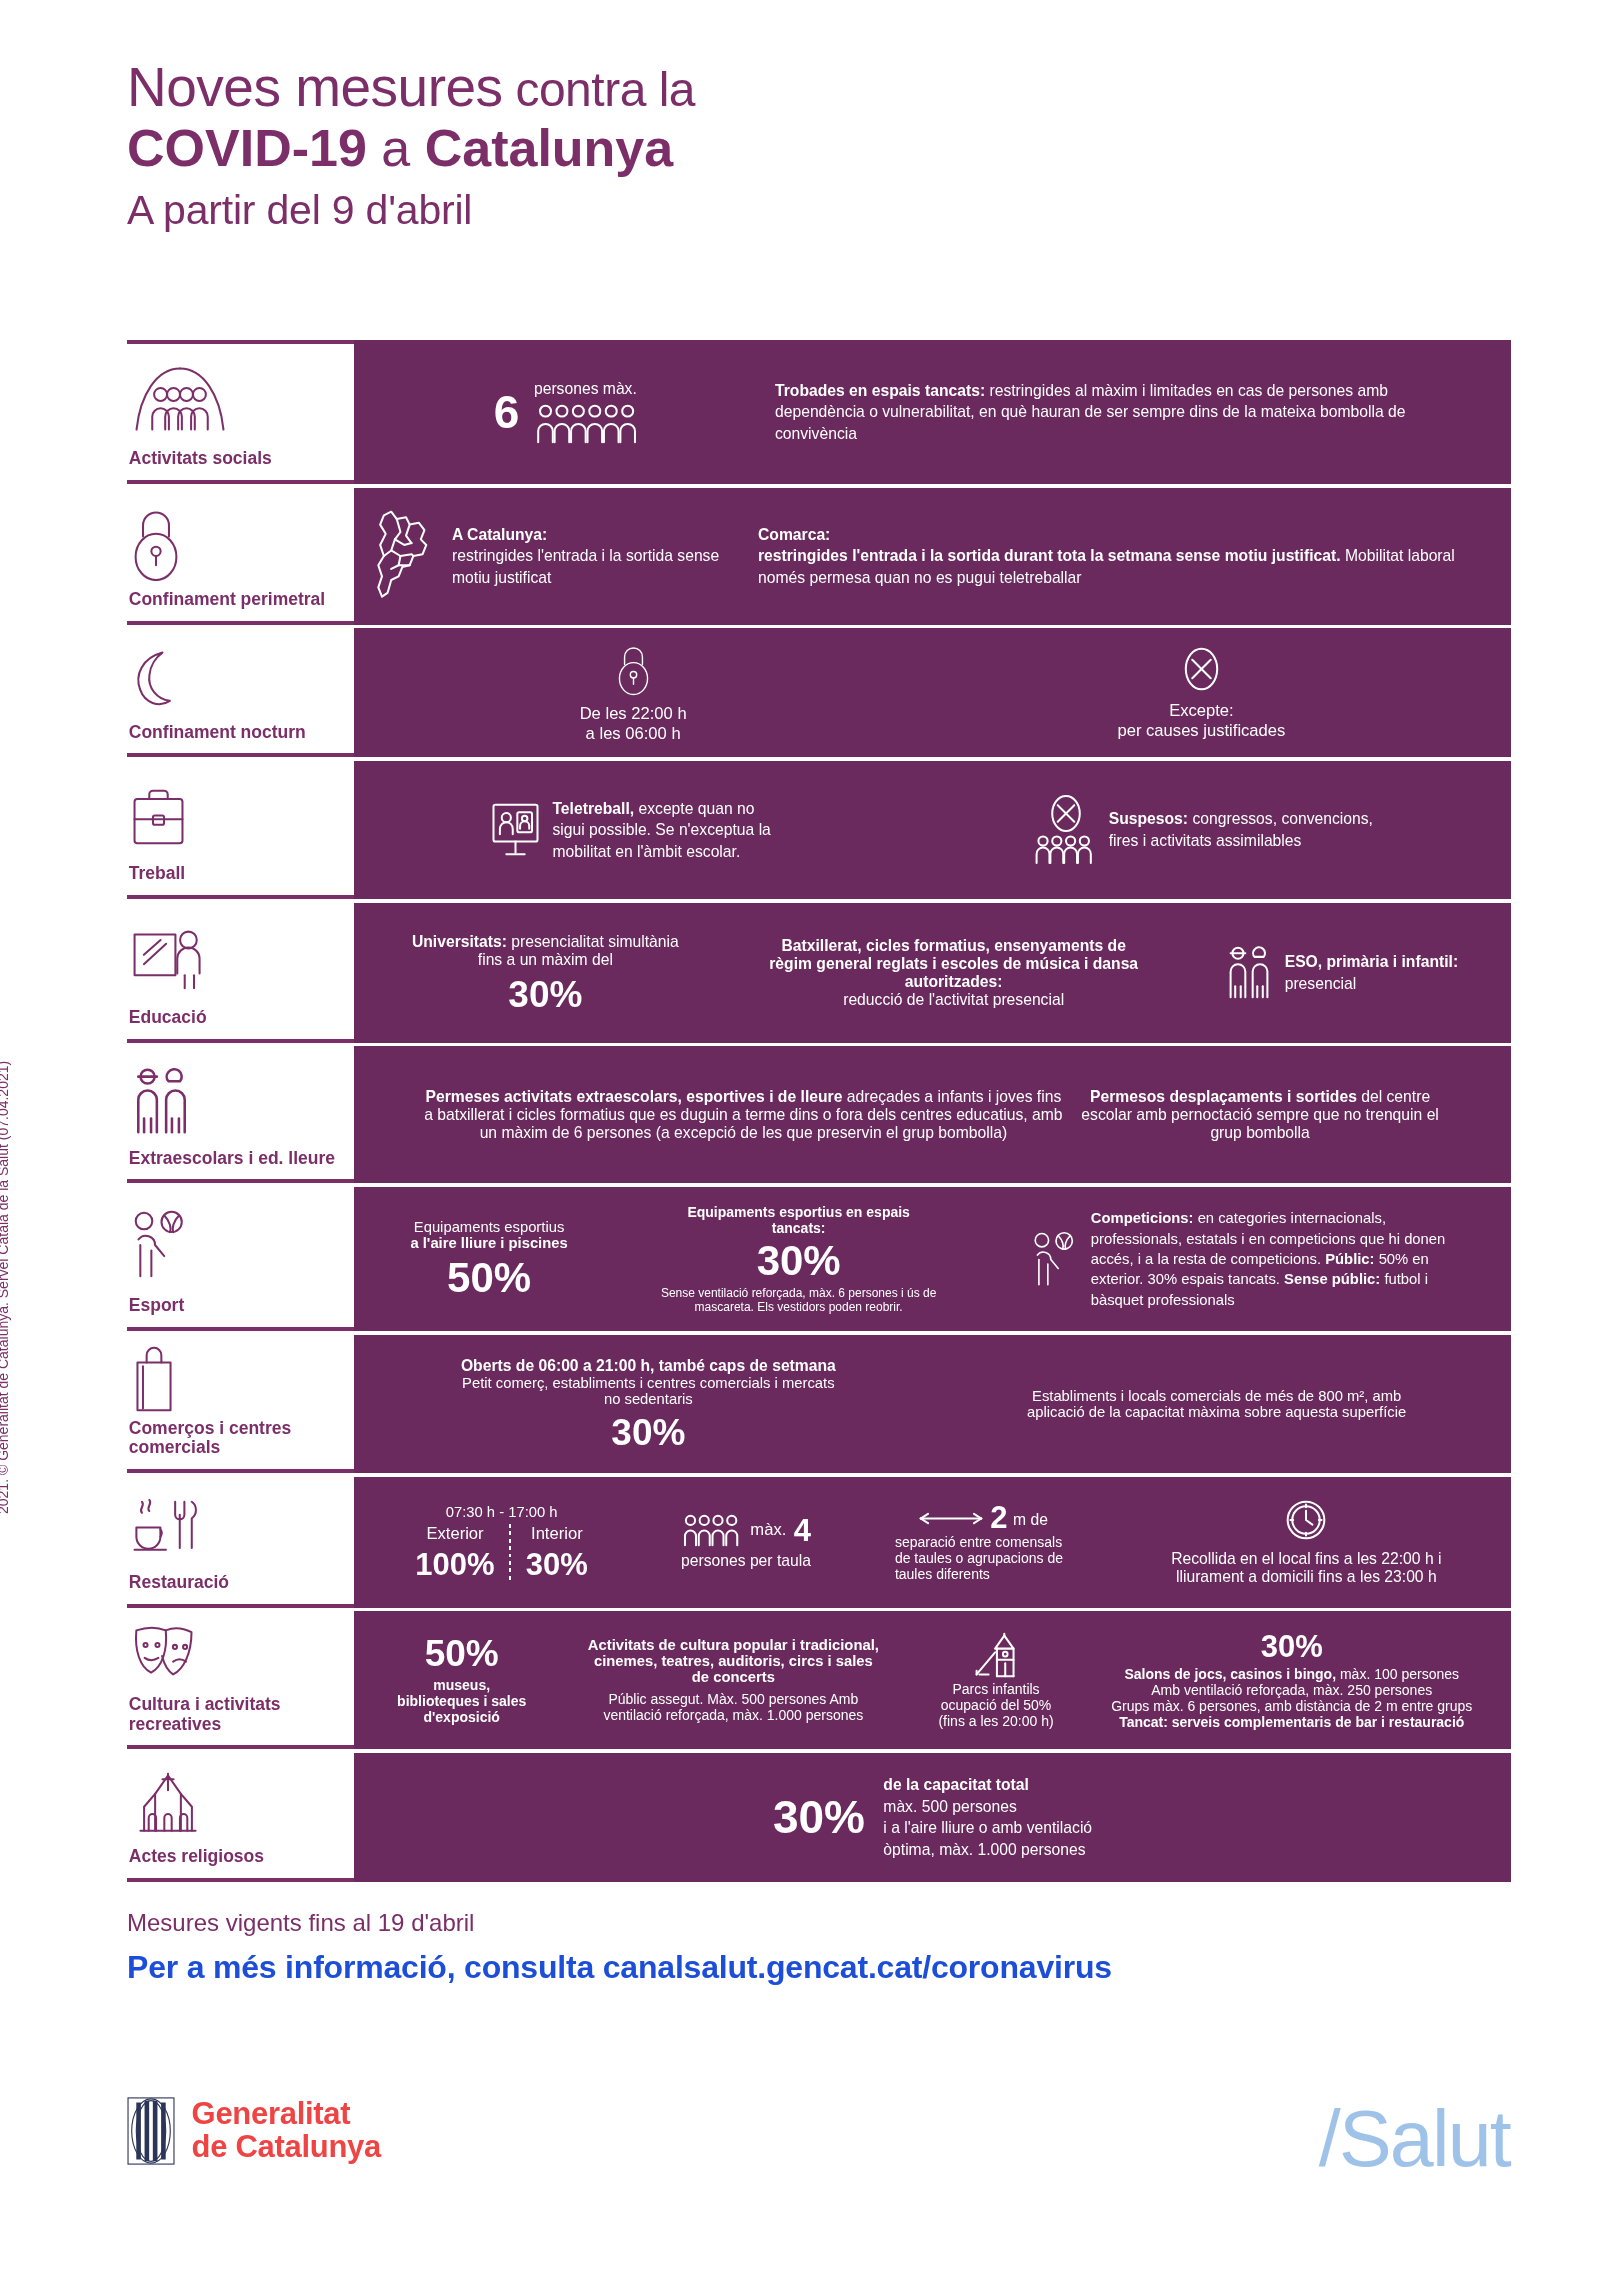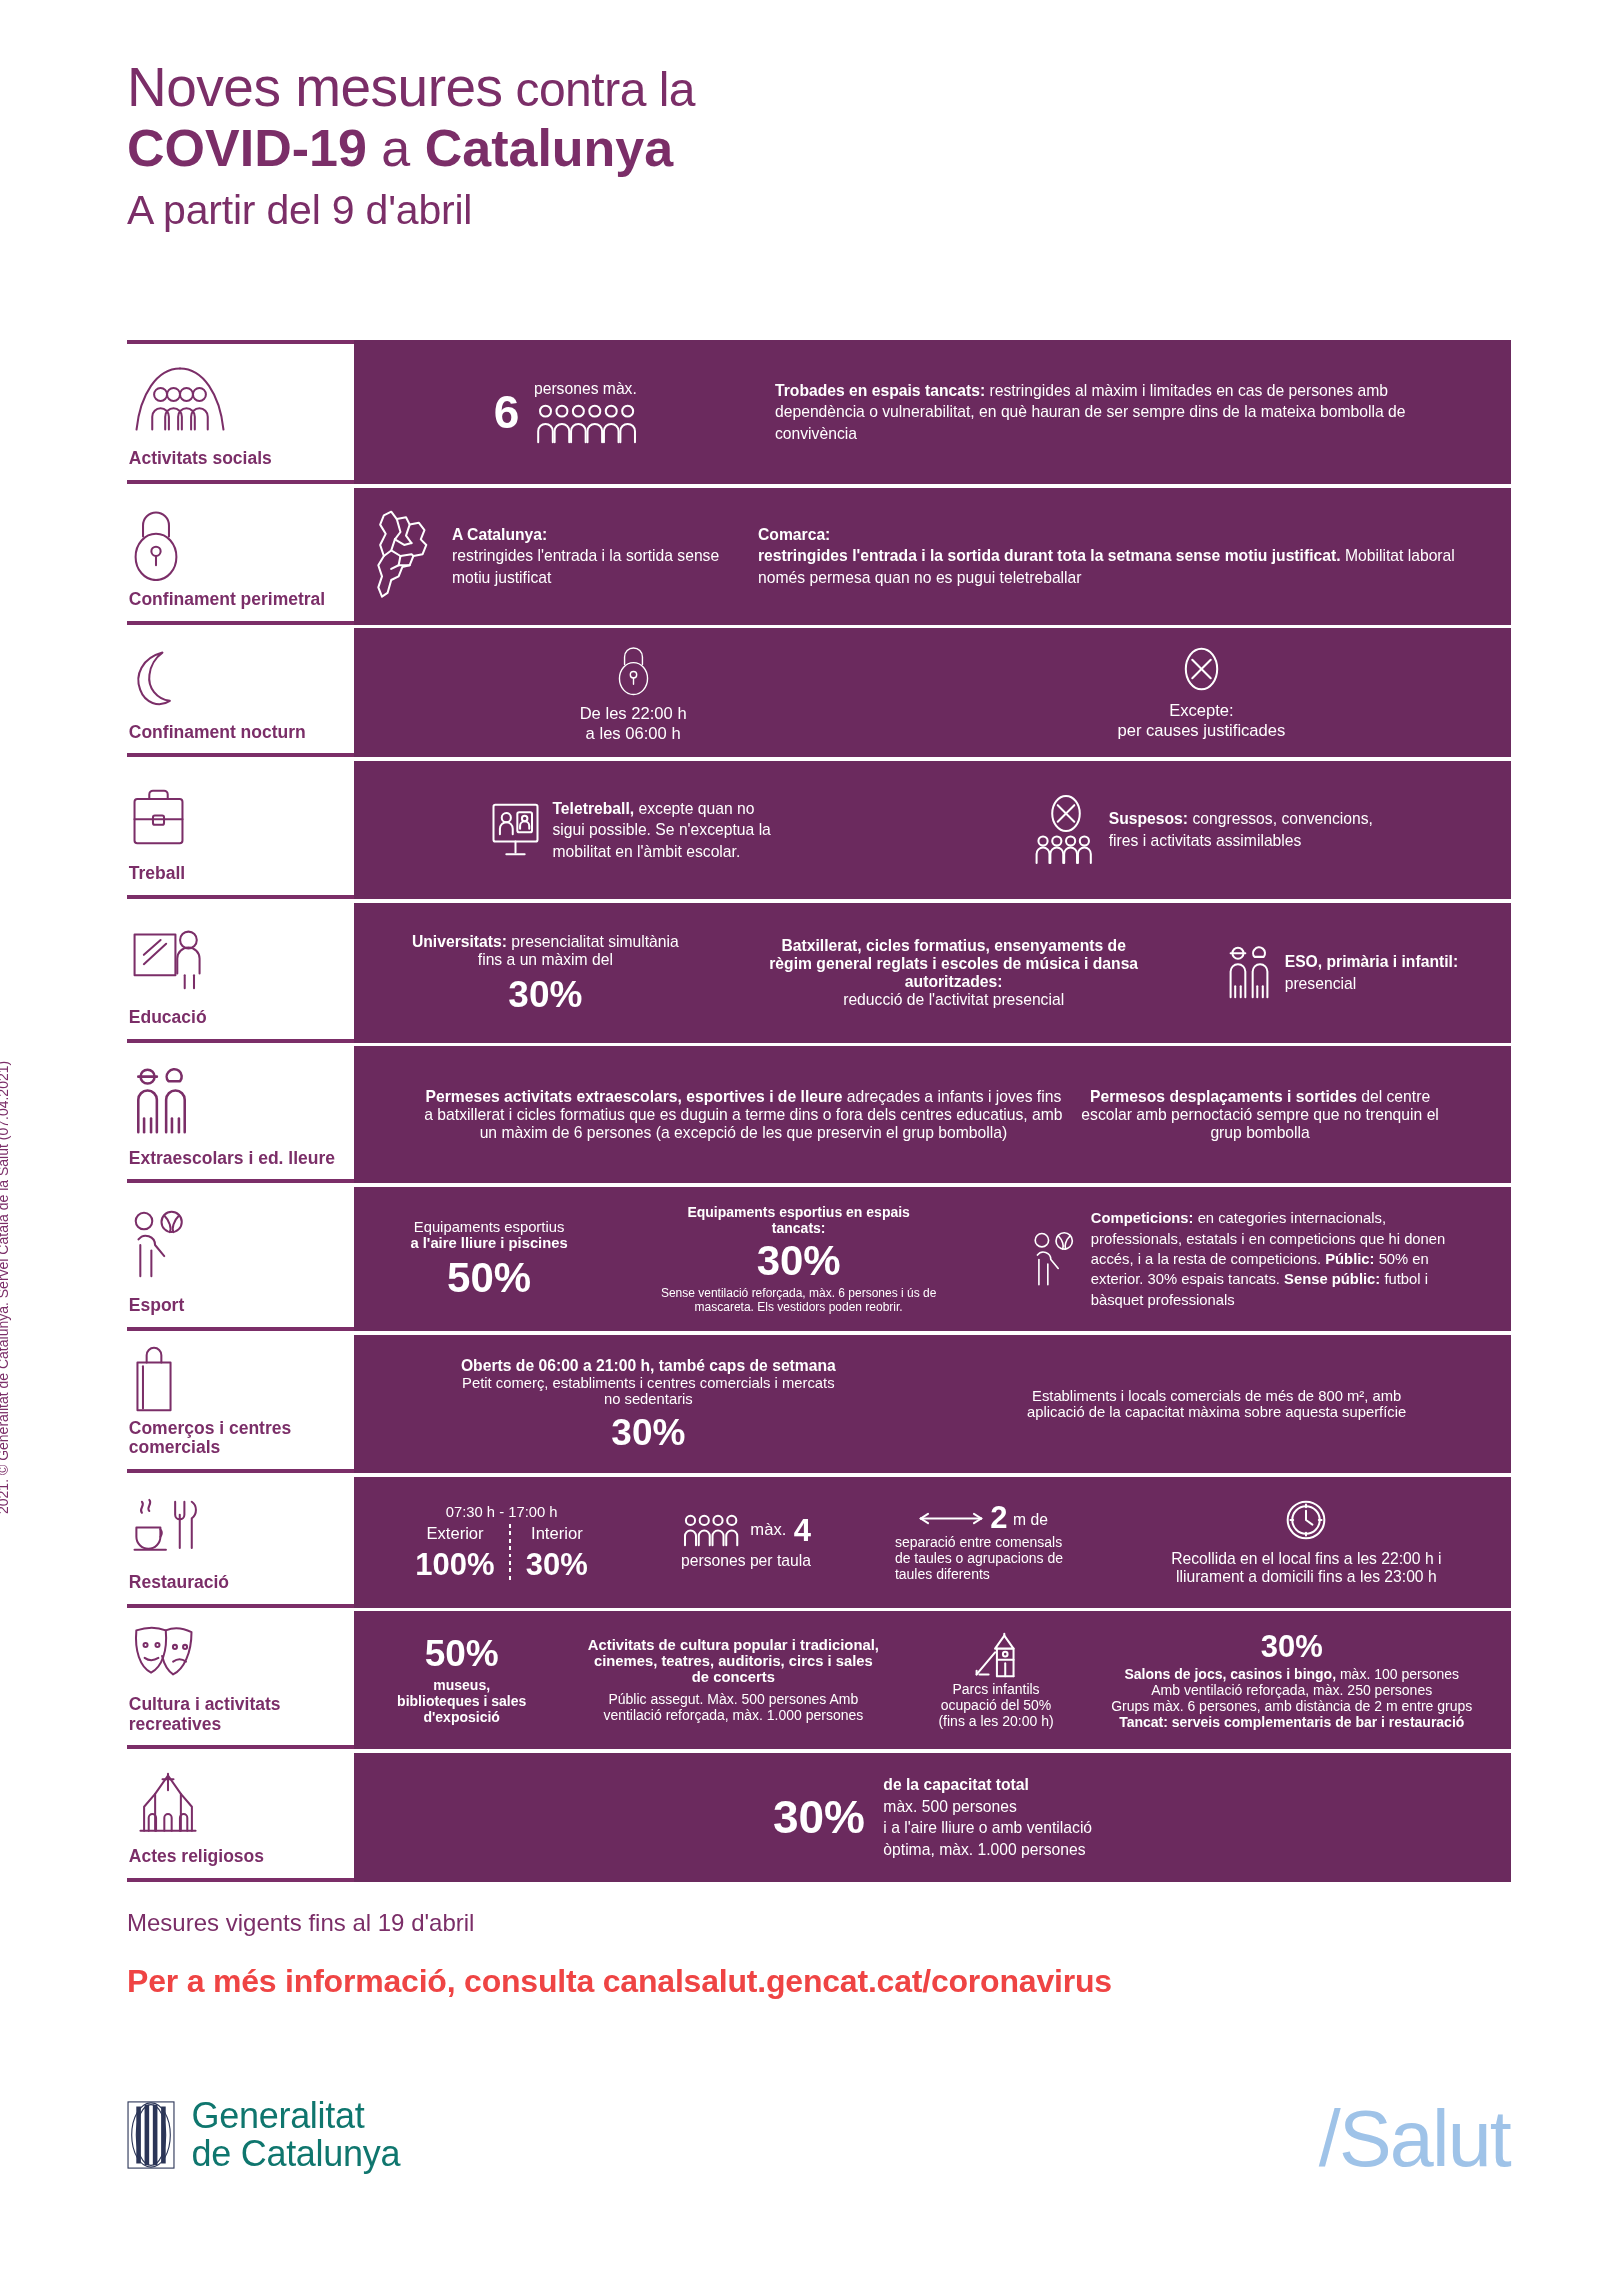--- a/index.html
+++ b/index.html
@@ -57,32 +57,32 @@
   svg.ico { display:block; }
   .ico path, .ico circle, .ico line, .ico rect, .ico polyline, .ico ellipse, .ico polygon {
     fill:none; stroke: currentColor; stroke-width: 2.2; stroke-linecap: round; stroke-linejoin: round;
   }
   .label-icon .ico { color:#7B2E68; }
   .content-cell .ico { color:#ffffff; }
 
   
   .foot { position:absolute; left:127px; top: 1909px; width: 1384px; }
   .foot-small { font-size: 24px; color:#7B2E68; }
-  .foot-big { font-size: 32px; font-weight: 700; color:#ef4444; margin-top: 26px; letter-spacing: -0.2px; }
+  .foot-big { font-size: 32px; font-weight: 700; color:#1d4ed8; margin-top: 12px; letter-spacing: -0.2px; }
 
   .sidenote {
     position:absolute; left: -5.5px; top: 1514px;
     transform: rotate(-90deg); transform-origin: left top;
     font-size: 14px; color:#7B2E68; white-space: nowrap;
     width: 646px;
   }
 
   .brand { position:absolute; left: 127px; top: 2097px; display:flex; align-items:center; gap:16.6px; }
   .brand-mark { width: 48px; height: 68px; }
-  .brand-txt { font-size: 36px; font-weight: 400; line-height:1.06; color:#0f766e; letter-spacing:-0.3px;}
+  .brand-txt { font-size: 31px; font-weight: 700; line-height:1.06; color:#ef4444; letter-spacing:-0.3px;}
   .salut { position:absolute; right: 109px; top: 2093px; font-size: 79px; font-weight: 400; color:#9FC3E8; letter-spacing:-1.8px;}.fs13{font-size:12px}
   .fs15{font-size:14px}.fs16{font-size:14.8px}.fs17{font-size:15.7px}.fs18{font-size:16.6px}.n34{font-size:31px}.n40{font-size:37px}.n46{font-size:42px}.n50{font-size:46px}
   .divider-v { width:1.8px; align-self:stretch; background: repeating-linear-gradient(#ffffff 0 3.7px, transparent 3.7px 7.4px); margin:0 5.5px;}
 </style>
 </head>
 <body>
 
 <div class="page">
 
   <div class="header">

